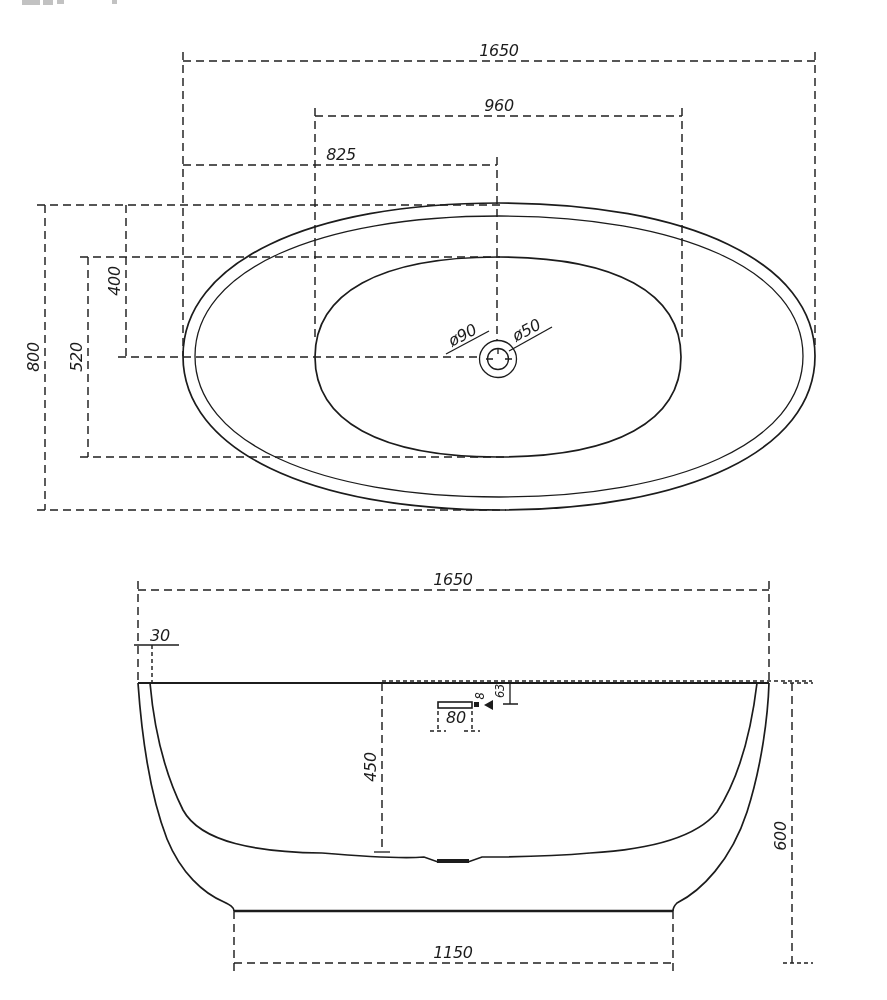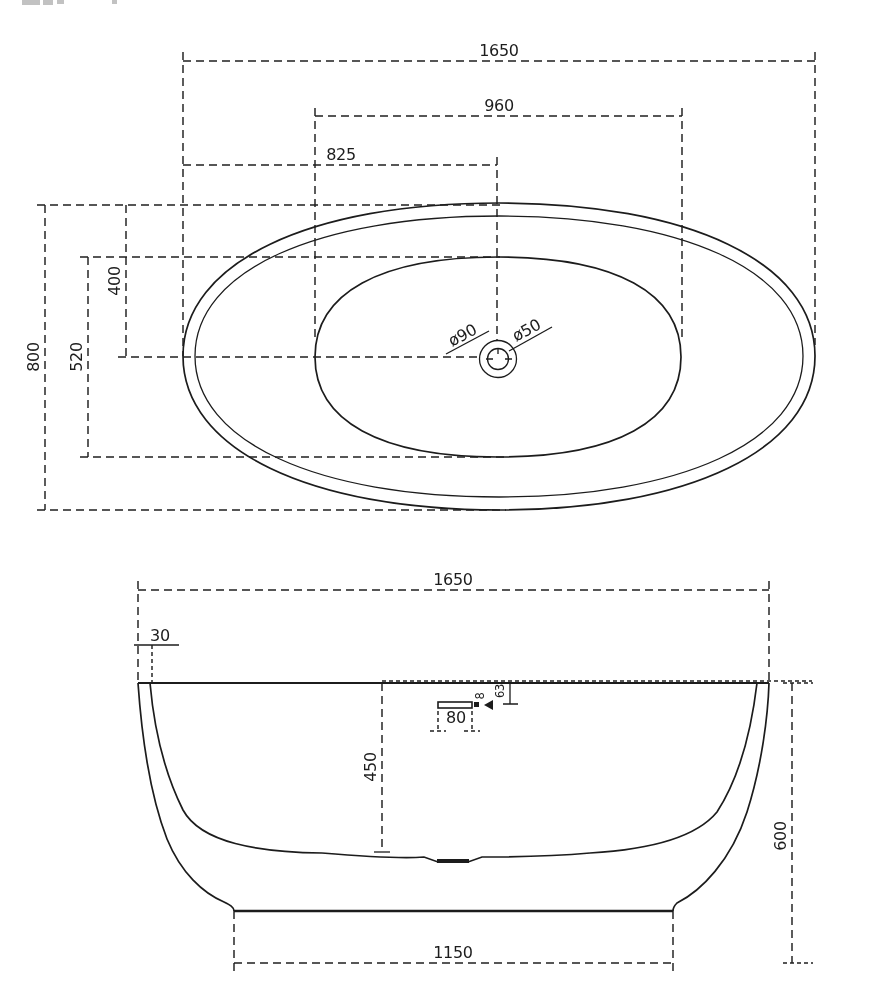--- a/index.html
+++ b/index.html
@@ -3,20 +3,21 @@
 <meta charset="utf-8">
 <style>
   html,body{margin:0;padding:0;background:#f3f3f3;}
   .page{
     width:887px;height:1000px;
     background:#ffffff;
     position:relative;
     margin:0 auto;
     font-family:"DejaVu Sans", sans-serif;
     overflow:hidden;
+    font-style:italic;
   }
   svg{display:block;}
   .solid{fill:none;stroke:#1c1c1c;stroke-width:1.7;}
   .rim{stroke-width:2;}
   .base{stroke-width:2.3;}
   .thin{stroke-width:1.3;}
   .dash{fill:none;stroke:#1f1f1f;stroke-width:1.45;stroke-dasharray:8 5;}
   .dash2{fill:none;stroke:#1f1f1f;stroke-width:1.45;stroke-dasharray:4 3;}
   .dimtext{
     font-family:"DejaVu Sans", sans-serif;

